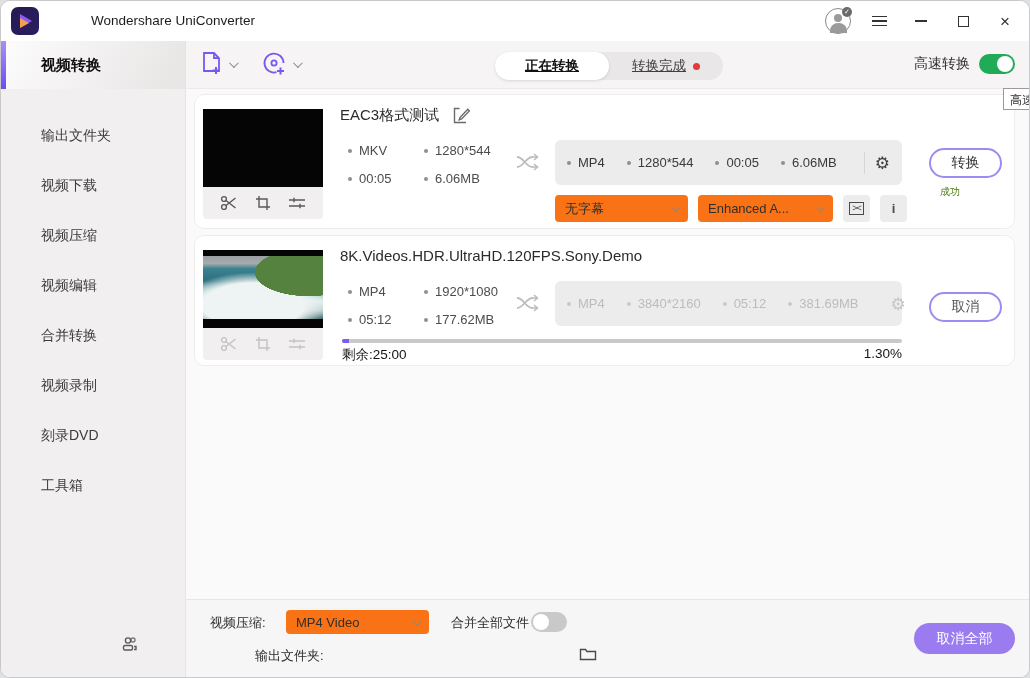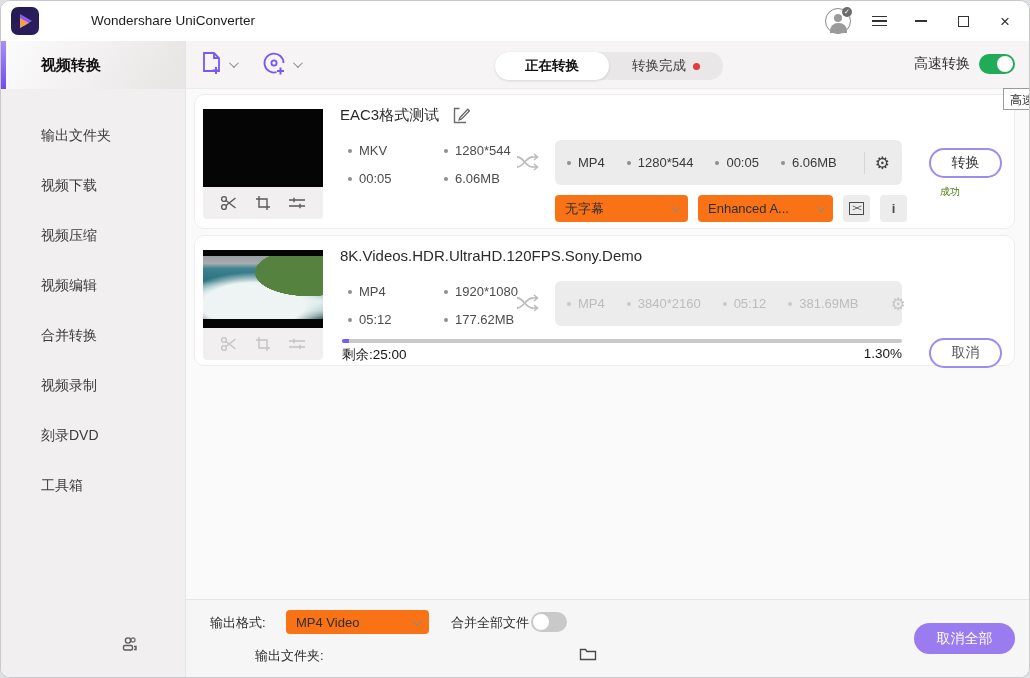--- a/index.html
+++ b/index.html
@@ -30,21 +30,21 @@
   .side-item.active { height:48px; font-weight:bold; font-size:15px; color:#111; background:linear-gradient(120deg,#fdfcfc 0%,#e9e6e6 90%); margin-bottom:22px; }
   .side-item.active::before { content:""; position:absolute; left:0; top:0; bottom:0; width:5px; background:linear-gradient(#a98ef8,#6e4cf0); }
   .side-users { position:absolute; left:120px; bottom:24px; }
 
   
   .main-toolbar { position:absolute; left:185px; top:40px; right:0; height:48px; background:#f6f4f4; border-bottom:1px solid #eceaea; }
   .tool-group { position:absolute; left:14px; top:10px; display:flex; align-items:center; gap:26px; }
   .tool-item { display:flex; align-items:center; gap:5px; }
   .chev { width:7px; height:7px; border-right:1.6px solid #8a8a8a; border-bottom:1.6px solid #8a8a8a; transform:rotate(45deg) translateY(-2px); }
   .tabs { position:absolute; left:309px; top:11px; width:228px; height:28px; background:#e9e7e7; border-radius:14px; display:flex; }
-  .tab { flex:1; display:flex; align-items:center; justify-content:center; gap:7px; font-size:13.5px; color:#3f3f3f; border-radius:14px; }
+  .tab { flex:1; display:flex; align-items:center; justify-content:center; gap:7px; font-size:13.5px; color:#3f3f3f; border-radius:14px;text-decoration:underline; }
   .tab.selected { background:#fff; box-shadow:0 1px 3px rgba(0,0,0,.12); font-weight:bold; color:#111; }
   .red-dot { width:7px; height:7px; border-radius:50%; background:#e23b3b; }
   .hs-area { position:absolute; right:14px; top:13px; display:flex; align-items:center; gap:9px; }
   .hs-label { font-size:14px; color:#2e2e2e; }
   .toggle { width:36px; height:20px; border-radius:10px; position:relative; }
   .toggle.on { background:#21ab58; }
   .toggle.off { background:#c9c9c9; }
   .toggle .knob { position:absolute; top:2px; width:16px; height:16px; border-radius:50%; background:#fff; }
   .toggle.on .knob { right:2px; } .toggle.off .knob { left:2px; }
   .edge-tooltip { position:absolute; left:1002px; top:87px; height:22px; padding:3px 6px; background:#fff; border:1px solid #9a9a9a; font-size:12px; color:#333; white-space:nowrap; z-index:5; }
@@ -60,21 +60,21 @@
   .thumb1 { background:radial-gradient(150% 115% at 50% 178%, #0d0603 0 55.5%, #7a3a12 56.3%, #e08a46 57.6%, #93441a 59.5%, #1c0c04 62.5%, rgba(5,4,3,0) 66%), #060505; }
   .thumb2 { border-top:6px solid #050505; border-bottom:9px solid #050505;
     background:
       radial-gradient(45% 38% at 88% 26%, #55823f 0 99%, rgba(85,130,63,0) 100%),
       radial-gradient(62% 52% at 42% 78%, #eef4f3 0 68%, rgba(238,244,243,0) 100%),
       linear-gradient(180deg,#999fa3 0%,#a6abae 12%,#3d8391 20%,#2a6f7e 40%,#7fb7bd 55%,#dfeceb 72%,#b9cfcf 86%,#456a6f 100%); }
   .thumb-tools { width:120px; height:32px; background:#f1efef; border-radius:0 0 4px 4px; display:flex; align-items:center; justify-content:space-around; padding:0 8px; }
 
   .task-title-row { position:absolute; left:145px; top:11px; display:flex; align-items:center; gap:14px; }
   .task-title { font-size:15px; color:#2b2b2b; }
-  .meta { position:absolute; left:153px; display:flex; gap:34px; font-size:13px; color:#4c4c4c; }
+  .meta { position:absolute; left:153px; display:flex; gap:14px; font-size:13px; color:#4c4c4c; }
   .meta .m { display:flex; align-items:center; gap:7px; min-width:62px; }
   .dot { width:4px; height:4px; border-radius:50%; background:#8f8f8f; flex:none; }
   .shuffle { position:absolute; left:320px; }
 
   .outbox { position:absolute; left:360px; top:45px; width:347px; height:45px; background:#ececec; border-radius:6px; display:flex; align-items:center; padding:0 12px; gap:0; }
   .outbox .m { display:flex; align-items:center; gap:7px; font-size:13px; color:#3a3a3a; margin-right:22px; }
   .outbox.disabled .m { color:#bcbcbc; }
   .outbox.disabled .dot { background:#c9c9c9; }
   .outbox .vsep { width:1px; height:22px; background:#d6d6d6; margin:0 10px 0 auto; }
   .gear { font-size:17px; color:#3f3f3f; font-family:"DejaVu Sans",sans-serif; }
@@ -395,26 +395,26 @@
         <span class="vsep"></span>
         <span class="gear">⚙</span>
       </div>
       <div class="progress-track">
           <div class="progress-fill" style="width: 1.3%;"></div>
         </div>
       <div class="progress-info">
         <span>剩余:25:00</span>
         <span>1.30%</span>
       </div>
-      <button class="action-btn" style="color:#555;margin-top:46px;">取消</button>
+      <button class="action-btn" style="color:#555;">取消</button>
     </div>
   </div>
 
   <div class="footer">
-    <span class="f-label" style="left:24px; top:14px;">输出格式:</span>
+    <span class="f-label" style="left:24px; top:14px;">视频压缩:</span>
     <div class="dd dd-fmt">
         <span>MP4 Video</span>
         <span class="chev"></span>
       </div>
     <span class="merge-label">合并全部文件</span>
     <div class="toggle off merge-toggle">
         <div class="knob"></div>
       </div>
     <span class="f-label" style="left:24px; top:47px;margin-left:45px;">输出文件夹:</span>
     <span class="folder-btn">

